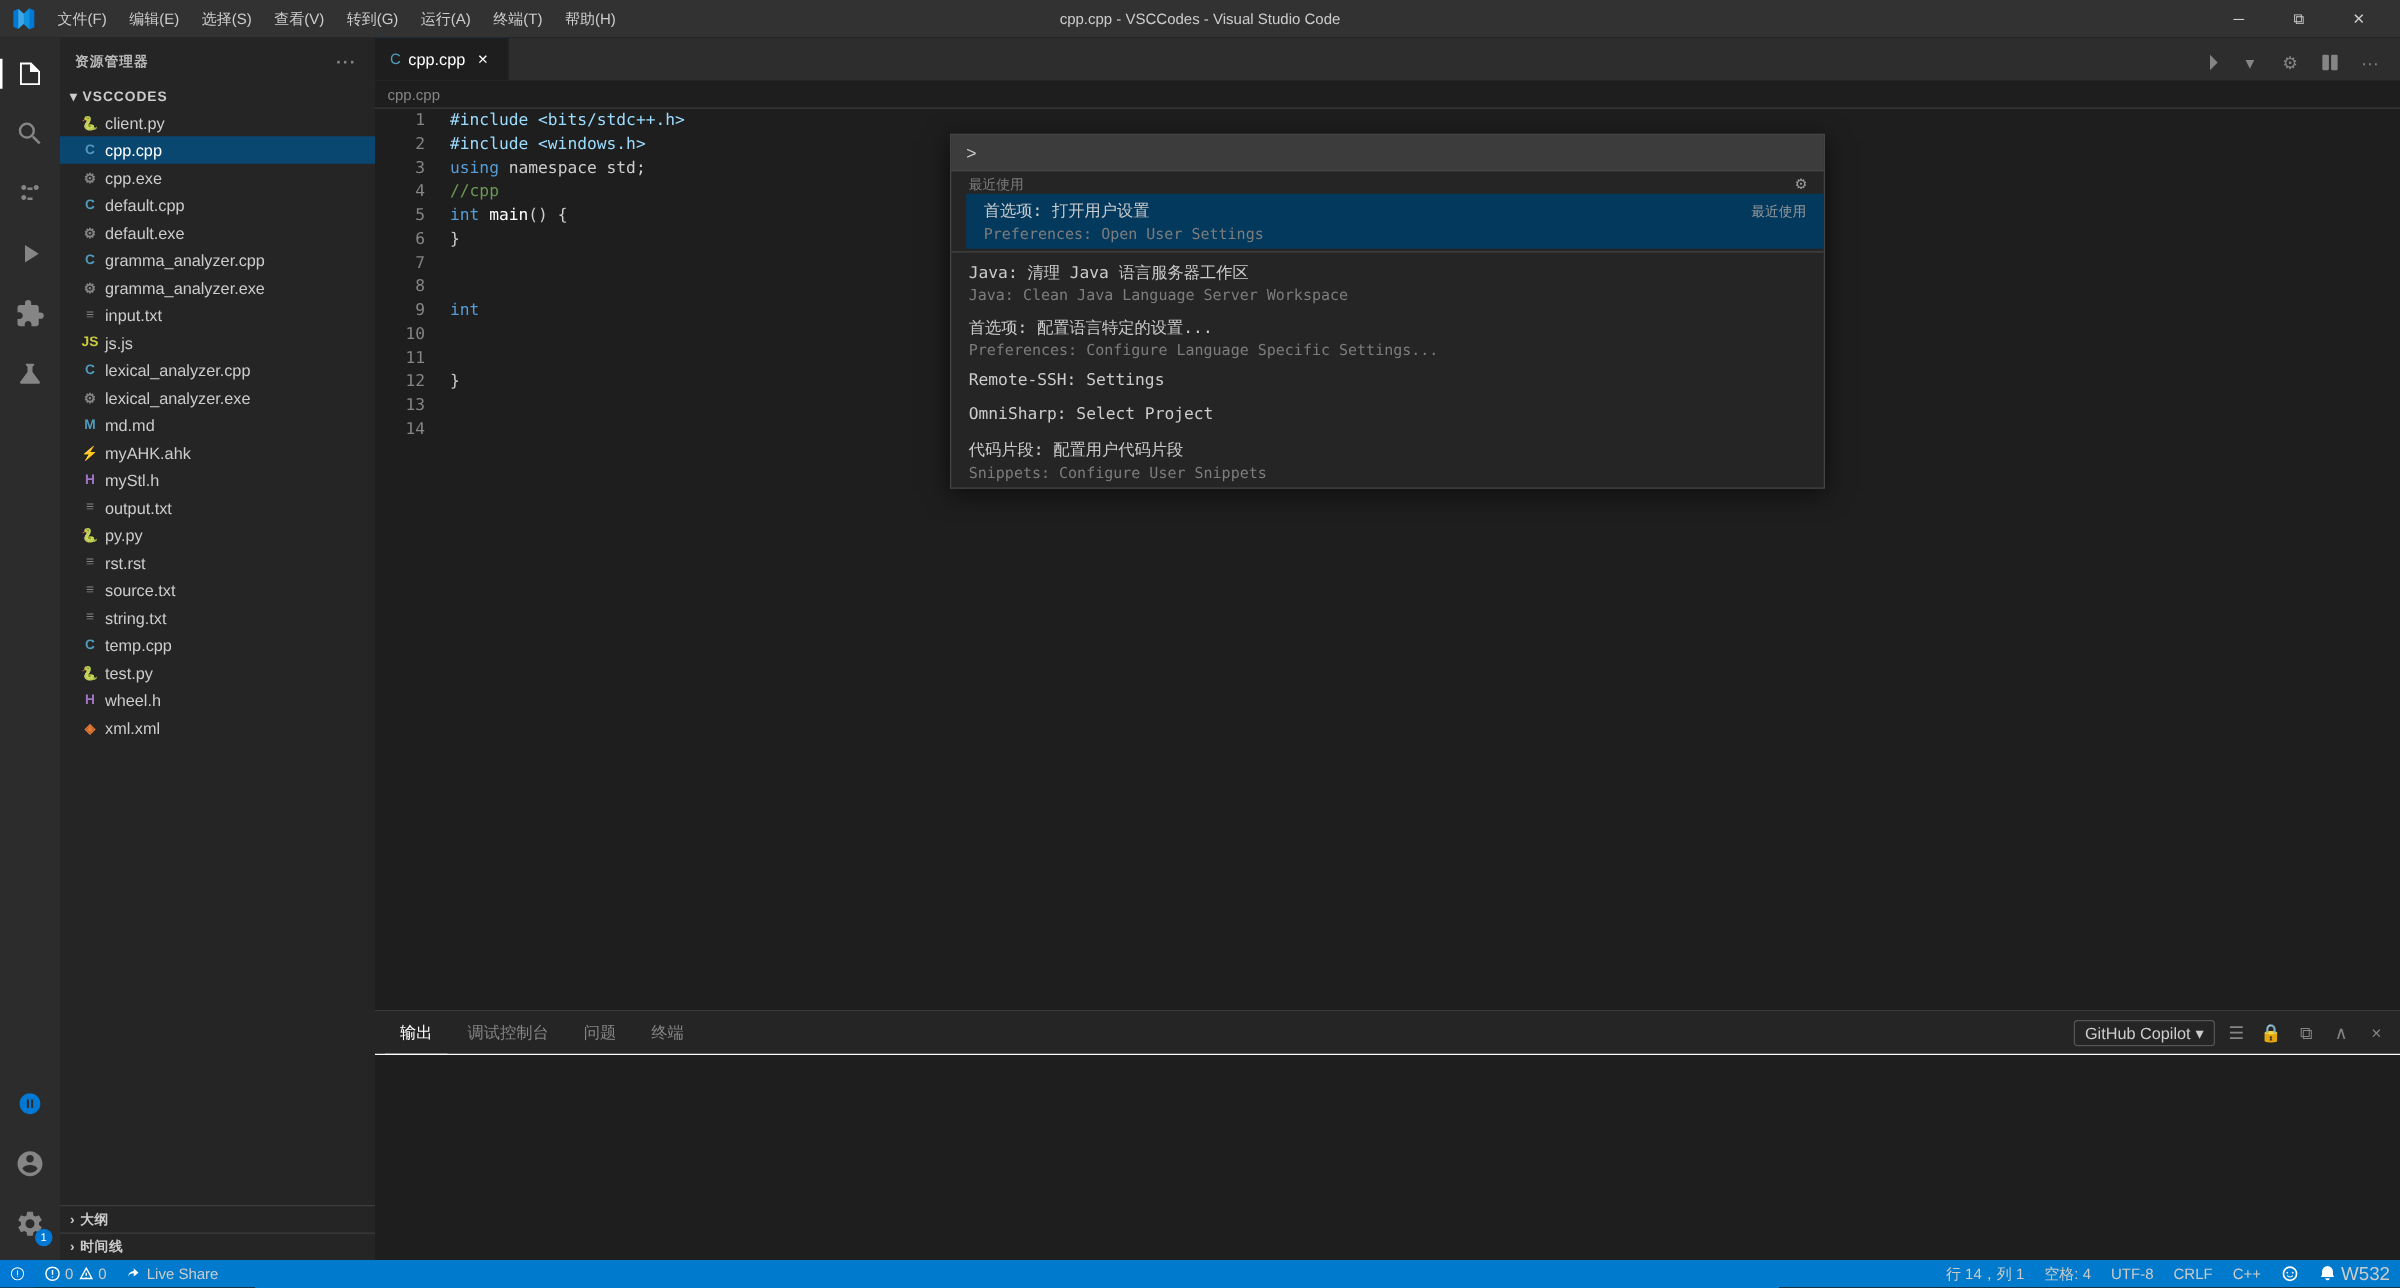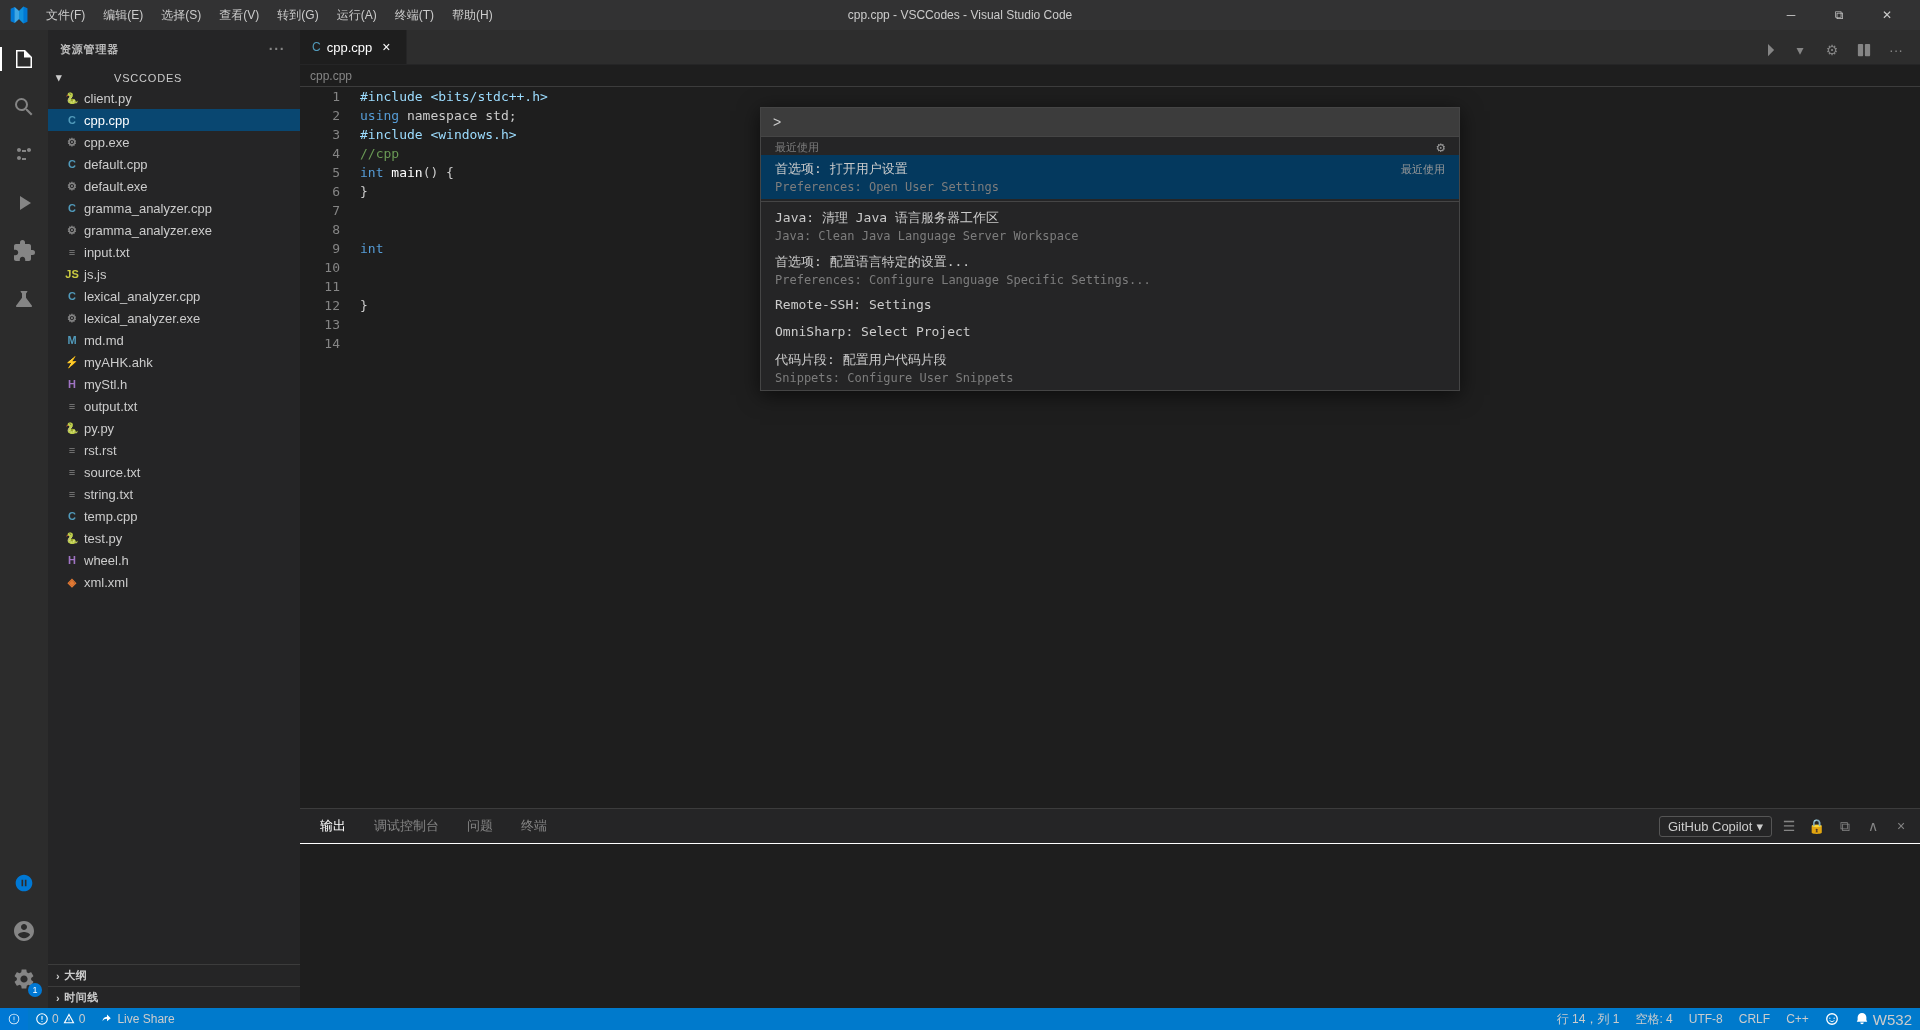--- a/index.html
+++ b/index.html
@@ -372,21 +372,21 @@
       max-height: 400px;
       overflow-y: auto;
     }
     .cp-item {
       padding: 5px 14px;
       cursor: pointer;
       display: flex;
       flex-direction: column;
       gap: 2px;
     }
-    .cp-item:hover, .cp-item.selected { background: #04395e; }
+    .cp-item:hover, .cp-item.selected { background: #04395e; margin-left: 12px; }
     .cp-item-title {
       font-size: 13px;
       color: #cccccc;
       display: flex;
       justify-content: space-between;
       align-items: center;
     }
     .cp-item-subtitle {
       font-size: 12px;
       color: #7d7d7d;
@@ -593,21 +593,21 @@
   <div class="sidebar">
     <div class="sidebar-header">
       <span>资源管理器</span>
       <div class="sidebar-header-actions">
         <div class="sidebar-header-btn">···</div>
       </div>
     </div>
 
     <div class="tree-section-header">
       <span>▾</span>
-      <span style="font-size:11px;font-weight:400;letter-spacing:0.8px;margin-left:48px;">VSCCODES</span>
+      <span style="font-size:11px;font-weight:700;letter-spacing:0.8px;">VSCCODES</span>
     </div>
 
     <div class="file-tree">
 
     <div class="file-item">
       <span class="file-icon" style="color:#4ec994;font-size:11px;font-weight:700;">🐍</span>
       <span>client.py</span>
     </div>
         <div class="file-item active">
       <span class="file-icon" style="color:#519aba;font-size:11px;font-weight:700;">C</span>
@@ -756,22 +756,22 @@
           <div class="line-number">8</div>
           <div class="line-number">9</div>
           <div class="line-number">10</div>
           <div class="line-number">11</div>
           <div class="line-number">12</div>
           <div class="line-number">13</div>
           <div class="line-number">14</div>
         </div>
         <div class="code-body">
           <div class="code-line"><span class="inc">#include &lt;bits/stdc++.h&gt;</span></div>
+          <div class="code-line"><span class="inc">#include &lt;windows.h&gt;</span></div>
           <div class="code-line"><span class="kw">using</span> namespace std;</div>
-          <div class="code-line"><span class="inc">#include &lt;windows.h&gt;</span></div>
           <div class="code-line"><span class="cm">//cpp</span></div>
           <div class="code-line"><span class="kw">int</span> <span class="fn">main</span>() {</div>
           <div class="code-line">}</div>
           <div class="code-line"></div>
           <div class="code-line"></div>
           <div class="code-line"><span class="kw">int</span></div>
           <div class="code-line"></div>
           <div class="code-line"></div>
           <div class="code-line">}</div>
           <div class="code-line"></div>

